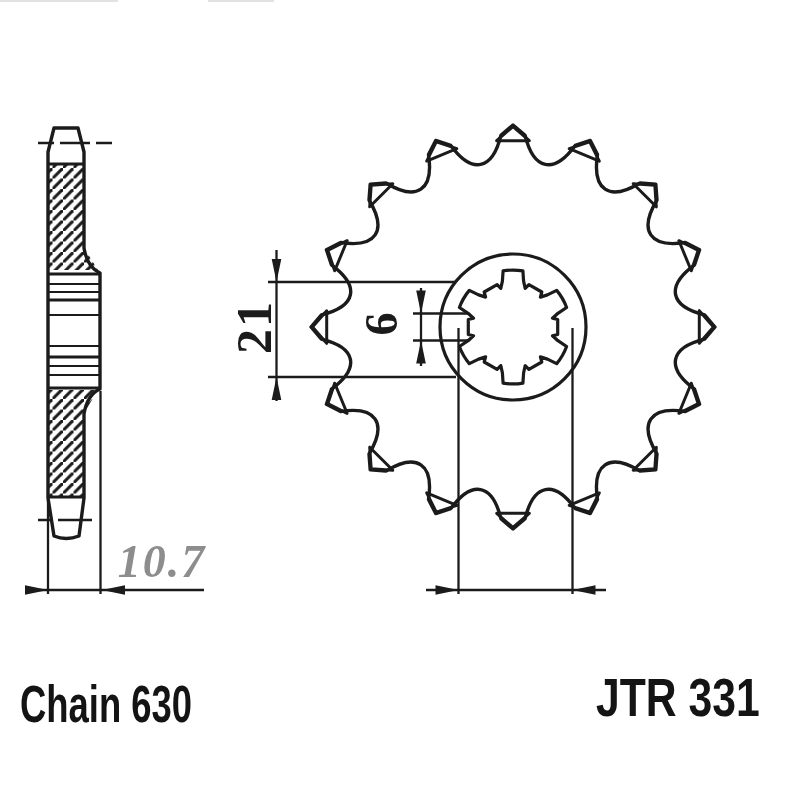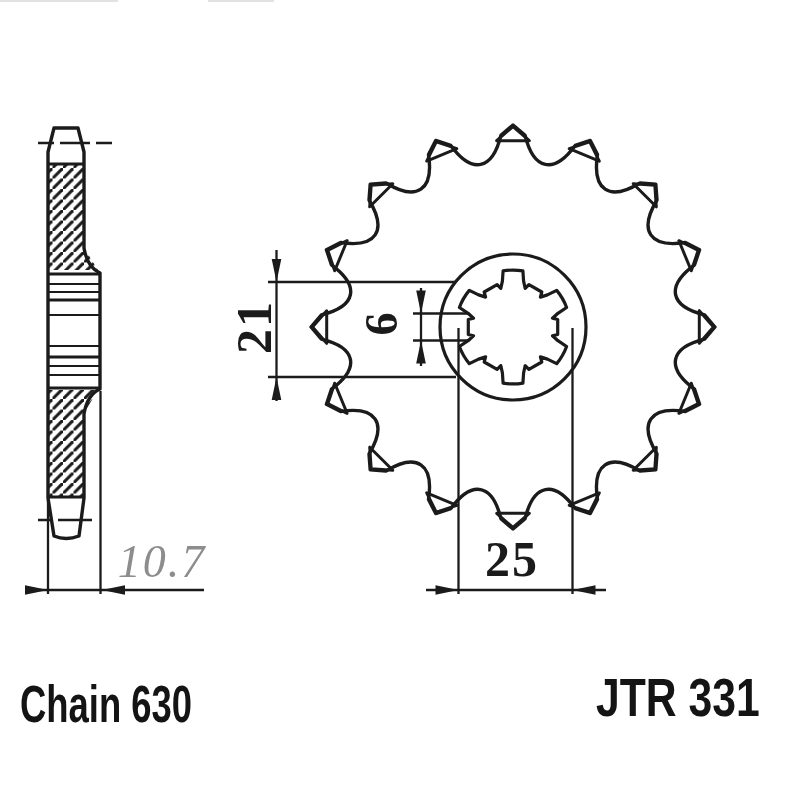--- a/index.html
+++ b/index.html
@@ -4,21 +4,21 @@
 <title>Sprocket Technical Drawing</title>
 <style>
   html,body{margin:0;padding:0;background:#fff;}
   #stage{position:relative;width:800px;height:800px;background:#ffffff;overflow:hidden;
          font-family:"Liberation Sans",sans-serif;}
   #svg-root{position:absolute;left:0;top:0;}
   .txt{position:absolute;white-space:nowrap;transform:translate(-50%,-50%);color:#1b1b1b;}
   .dim{font-family:"Liberation Serif",serif;font-weight:bold;font-size:50px;letter-spacing:2px;}
   .rot{transform:translate(-50%,-50%) rotate(-90deg);}
   .dim-6{font-size:46px;}
-  .gray-dim{font-family:"Liberation Serif",serif;font-weight:normal;font-style:italic;
+  .gray-dim{font-family:"Liberation Serif",serif;font-weight:bold;font-style:italic;
             font-size:46px;color:#8d8d8d;letter-spacing:2px;text-align:right;}
   .brand{position:absolute;transform-origin:left top;font-weight:bold;color:#141414;
          font-family:"Liberation Sans",sans-serif;white-space:nowrap;line-height:1;}
   .chain{font-size:52px;transform:scaleX(0.70);}
   .jtr{font-size:54px;transform:scaleX(0.79);}
   .edge{position:absolute;background:#d3d3d3;opacity:.65;}
 </style>
 </head>
 <body>
 
@@ -90,21 +90,20 @@
         <polygon points="276.5,377 271.7,400 281.3,400" fill="#1b1b1b" stroke="none"></polygon>
         <polygon points="421,313.5 416.2,290.5 425.8,290.5" fill="#1b1b1b" stroke="none"></polygon>
         <polygon points="421,340.5 416.2,363.5 425.8,363.5" fill="#1b1b1b" stroke="none"></polygon>
       </g>
     </svg>
 
   <div class="txt dim rot" style="left:254px;top:327px;">21</div>
 
   <div class="txt dim dim-6 rot" style="left:381px;top:323px;">6</div>
 
-  <div class="txt dim" style="left:512px;top:559px;">25</div>
 
   <div class="txt gray-dim" style="left:162px;top:561px;">10.7</div>
 
   <div class="brand chain" style="left:20px;top:678px;">Chain 630</div>
 
   <div class="brand jtr" style="left:596px;top:670px;">JTR 331</div>
 
   <div class="edge" style="left:0;top:0;width:118px;height:2px;"></div>
   <div class="edge" style="left:208px;top:0;width:66px;height:2px;"></div>
 </div>

